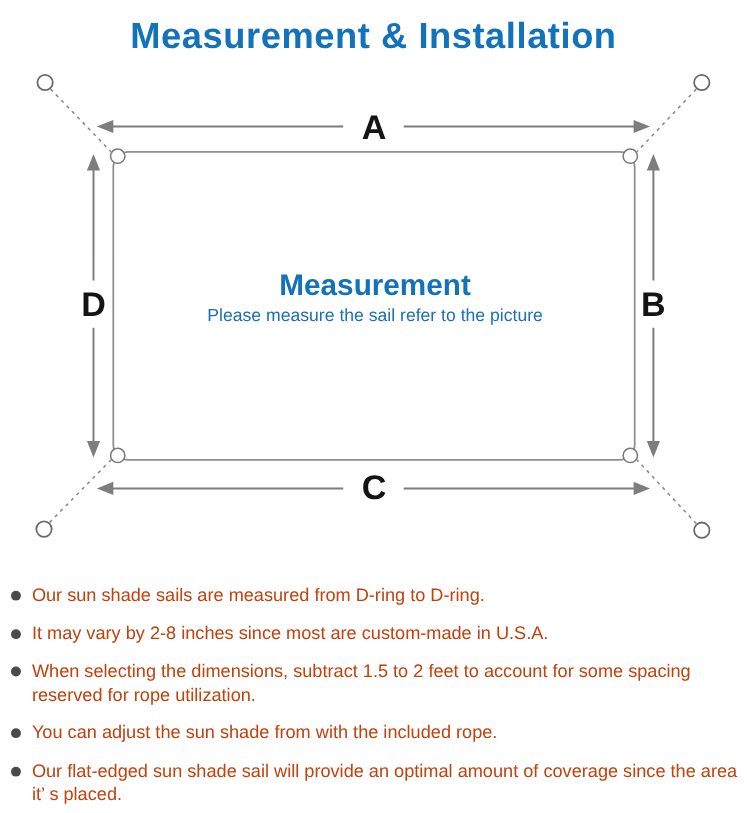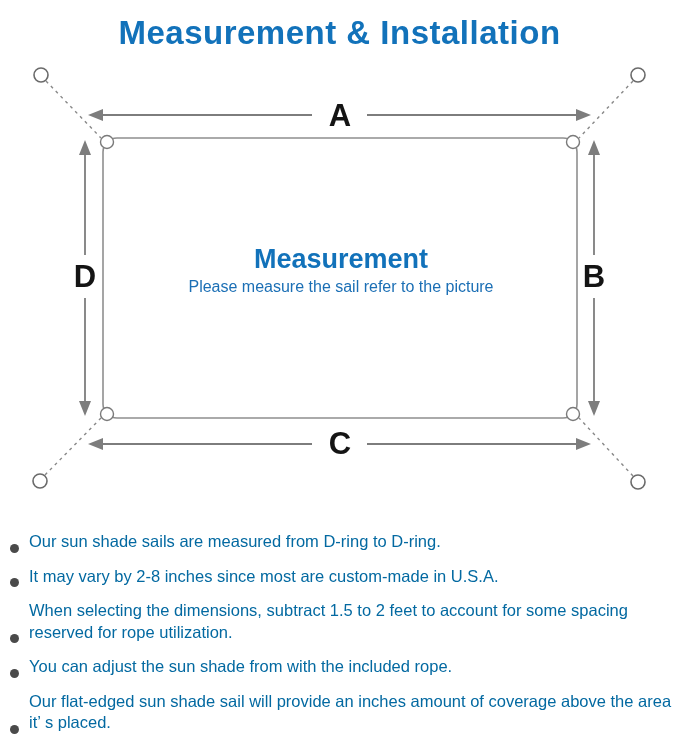--- a/index.html
+++ b/index.html
@@ -87,23 +87,23 @@
     position: absolute;
     top: 531px;
     left: 10px;
     right: 4px;
     margin: 0;
     padding: 0;
     list-style: none;
   }
   .notes li {
     display: flex;
-    align-items: flex-end;
+    align-items: flex-start;
     margin: 0 0 13px 0;
-    color: #0369a1;
+    color: #c2410c;
     font-size: 16.5px;
     line-height: 21.5px;
   }
   .bullet-dot {
     flex: none;
     width: 9px;
     height: 9px;
     border-radius: 50%;
     background: #4a4a4a;
     margin: 6px 10px 0 0;
@@ -183,17 +183,17 @@
     <li>
       <span class="bullet-dot"></span>
       <span>When selecting the dimensions, subtract 1.5 to 2 feet to account for some spacing reserved for rope utilization.</span>
     </li>
     <li>
       <span class="bullet-dot"></span>
       <span>You can adjust the sun shade from with the included rope.</span>
     </li>
     <li>
       <span class="bullet-dot"></span>
-      <span>Our flat-edged sun shade sail will provide an inches amount of coverage above the area it’ s placed.</span>
+      <span>Our flat-edged sun shade sail will provide an optimal amount of coverage since the area it’ s placed.</span>
     </li>
   </ul>
 
 </div>
 
 </body></html>

